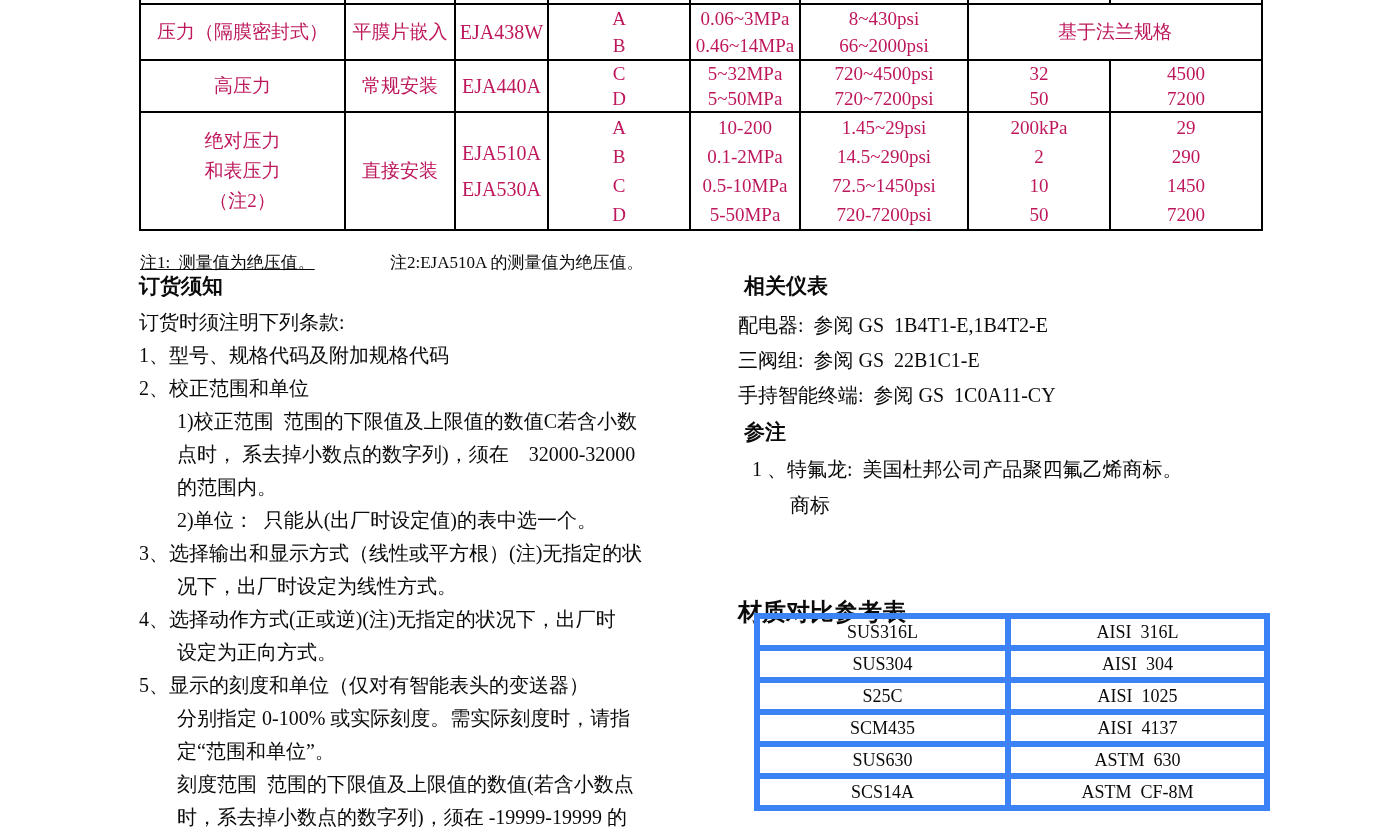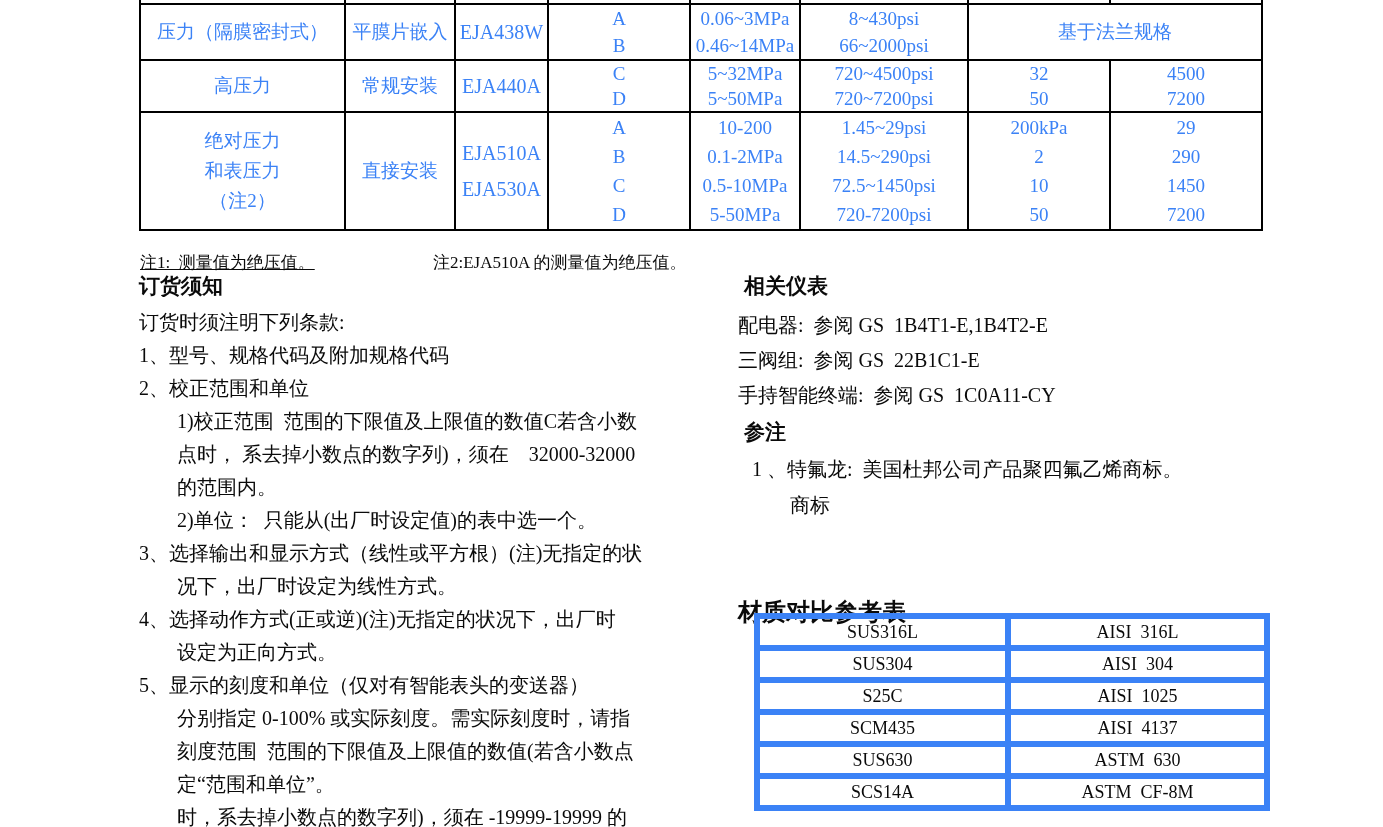--- a/index.html
+++ b/index.html
@@ -3,21 +3,21 @@
 <meta charset="utf-8">
 <style>
   html,body{margin:0;padding:0;background:#ffffff;}
   .page{
     position:relative;width:1383px;height:827px;background:#ffffff;
     font-family:"Liberation Serif","DejaVu Serif",serif;color:#0a0a0a;overflow:hidden;
   }
   
   table.spec{
     position:absolute;left:139px;top:0;border-collapse:collapse;table-layout:fixed;
-    font-size:19px;color:#3b82f6;
+    font-size:19px;color:#be185d;
   }
   table.spec td{border:2px solid #000;text-align:center;vertical-align:middle;padding:0;overflow:hidden;}
   table.spec tr.cut td{border-top:none;height:3px;}
   .lh27{line-height:27px;}
   .lh25{line-height:25px;}
   .lh29{line-height:29px;}
   .lh30{line-height:30px;}
   .lh36{line-height:36px;}
   .model{font-size:20px;}
   
@@ -151,39 +151,39 @@
         <div class="lh29">29</div>
         <div class="lh29">290</div>
         <div class="lh29">1450</div>
         <div class="lh29">7200</div>
       </td>
     </tr>
   </tbody>
     </table>
 
   <div class="note" style="left:140px;top:251px;text-decoration:underline;">注1:  测量值为绝压值。</div>
-  <div class="note" style="left:390px;top:251px;margin-left:43px;">注2:EJA510A 的测量值为绝压值。</div>
+  <div class="note" style="left:390px;top:251px;">注2:EJA510A 的测量值为绝压值。</div>
 
   <div class="h" style="left:139px;top:272px;">订货须知</div>
   <div class="ordering-lines">
     <div class="bl">订货时须注明下列条款:</div>
     <div class="bl">1、型号、规格代码及附加规格代码</div>
     <div class="bl">2、校正范围和单位</div>
     <div class="bl ind">1)校正范围  范围的下限值及上限值的数值C若含小数</div>
     <div class="bl ind">点时， 系去掉小数点的数字列)，须在　32000-32000</div>
     <div class="bl ind">的范围内。</div>
     <div class="bl ind">2)单位：  只能从(出厂时设定值)的表中选一个。</div>
     <div class="bl">3、选择输出和显示方式（线性或平方根）(注)无指定的状</div>
     <div class="bl ind">况下，出厂时设定为线性方式。</div>
     <div class="bl">4、选择动作方式(正或逆)(注)无指定的状况下，出厂时</div>
     <div class="bl ind">设定为正向方式。</div>
     <div class="bl">5、显示的刻度和单位（仅对有智能表头的变送器）</div>
     <div class="bl ind">分别指定 0-100% 或实际刻度。需实际刻度时，请指</div>
+    <div class="bl ind">定“范围和单位”。</div>
     <div class="bl ind">刻度范围  范围的下限值及上限值的数值(若含小数点</div>
-    <div class="bl ind">定“范围和单位”。</div>
     <div class="bl ind">时，系去掉小数点的数字列)，须在 -19999-19999 的</div>
   </div>
 
   <div class="h" style="left:744px;top:272px;">相关仪表</div>
   <div class="rel-lines">
     <div class="bl">配电器:  参阅 GS  1B4T1-E,1B4T2-E</div>
     <div class="bl">三阀组:  参阅 GS  22B1C1-E</div>
     <div class="bl">手持智能终端:  参阅 GS  1C0A11-CY</div>
   </div>
 

